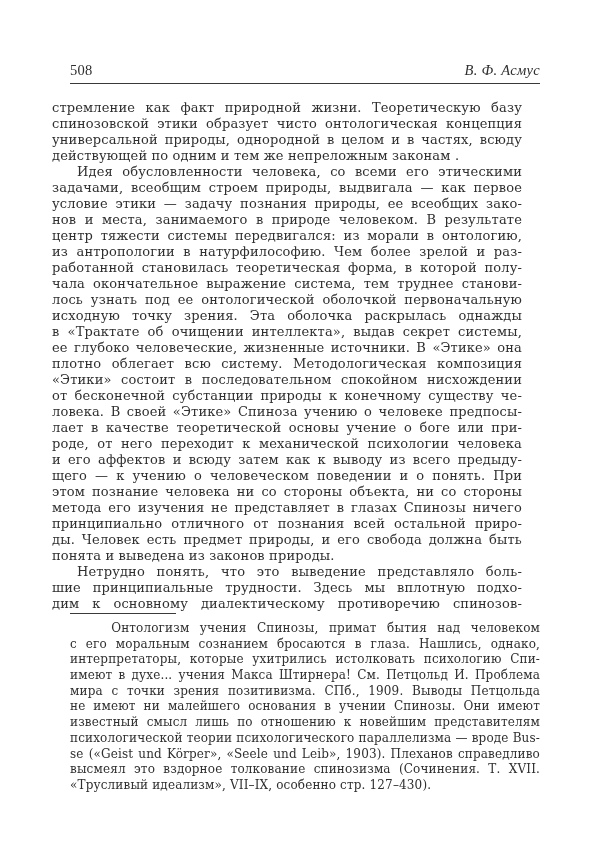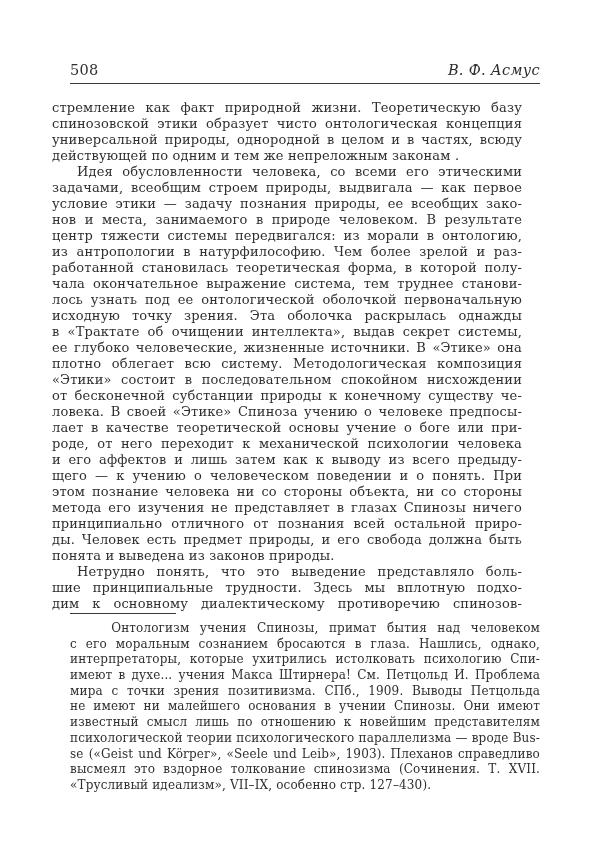--- a/index.html
+++ b/index.html
@@ -22,20 +22,21 @@
     top: 60px;
     width: 470px;
     display: flex;
     justify-content: space-between;
     align-items: flex-end;
     font-size: 14.5px;
     line-height: 20px;
     padding-bottom: 3px;
     border-bottom: 1.4px solid #3a3a3a;
     letter-spacing: 0.3px;
+    font-family: Liberation Serif, serif;
   }
   .author {
     font-style: italic;
   }
   .body-text {
     position: absolute;
     left: 52px;
     top: 100px;
     width: 470px;
   }
@@ -110,21 +111,21 @@
       <div class="line"><span>лось узнать под ее онтологической оболочкой первоначальную</span></div>
       <div class="line"><span>исходную точку зрения. Эта оболочка раскрылась однажды</span></div>
       <div class="line"><span>в «Трактате об очищении интеллекта», выдав секрет системы,</span></div>
       <div class="line"><span>ее глубоко человеческие, жизненные источники. В «Этике» она</span></div>
       <div class="line"><span>плотно облегает всю систему. Методологическая композиция</span></div>
       <div class="line"><span>«Этики» состоит в последовательном спокойном нисхождении</span></div>
       <div class="line"><span>от бесконечной субстанции природы к конечному существу че-</span></div>
       <div class="line"><span>ловека. В своей «Этике» Спиноза учению о человеке предпосы-</span></div>
       <div class="line"><span>лает в качестве теоретической основы учение о боге или при-</span></div>
       <div class="line"><span>роде, от него переходит к механической психологии человека</span></div>
-      <div class="line"><span>и его аффектов и лишь затем как к выводу из всего предыду-</span></div>
+      <div class="line"><span>и его аффектов и всюду затем как к выводу из всего предыду-</span></div>
       <div class="line"><span>щего — к учению о человеческом поведении и о понять. При</span></div>
       <div class="line"><span>этом познание человека ни со стороны объекта, ни со стороны</span></div>
       <div class="line"><span>метода его изучения не представляет в глазах Спинозы ничего</span></div>
       <div class="line"><span>принципиально отличного от познания всей остальной приро-</span></div>
       <div class="line"><span>ды. Человек есть предмет природы, и его свобода должна быть</span></div>
       <div class="line last"><span>понята и выведена из законов природы.</span></div>
       <div class="line indent"><span>Нетрудно понять, что это выведение представляло боль-</span></div>
       <div class="line"><span>шие принципиальные трудности. Здесь мы вплотную подхо-</span></div>
       <div class="line"><span>дим к основному диалектическому противоречию спинозов-</span></div>
     </div>

